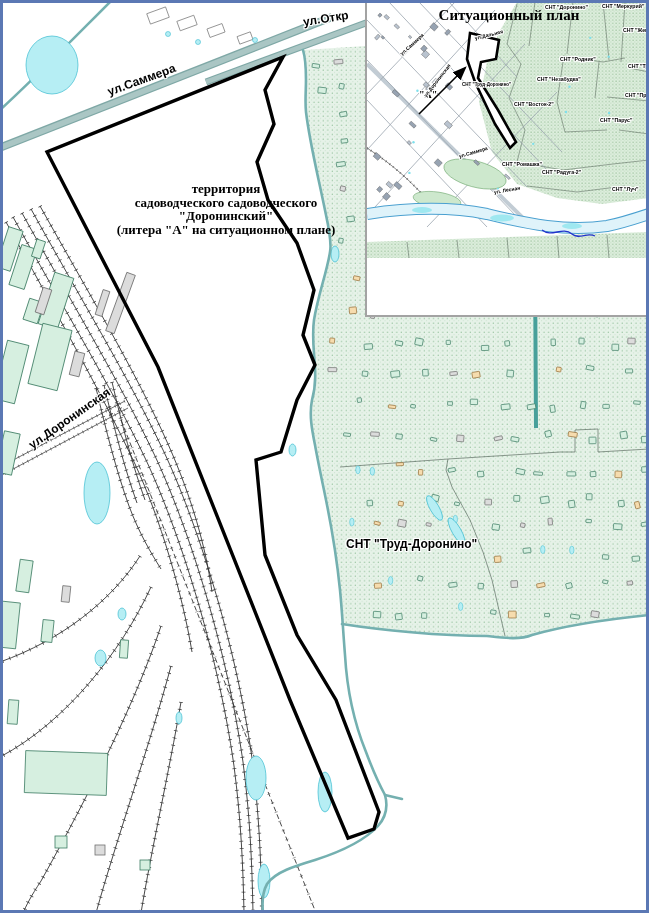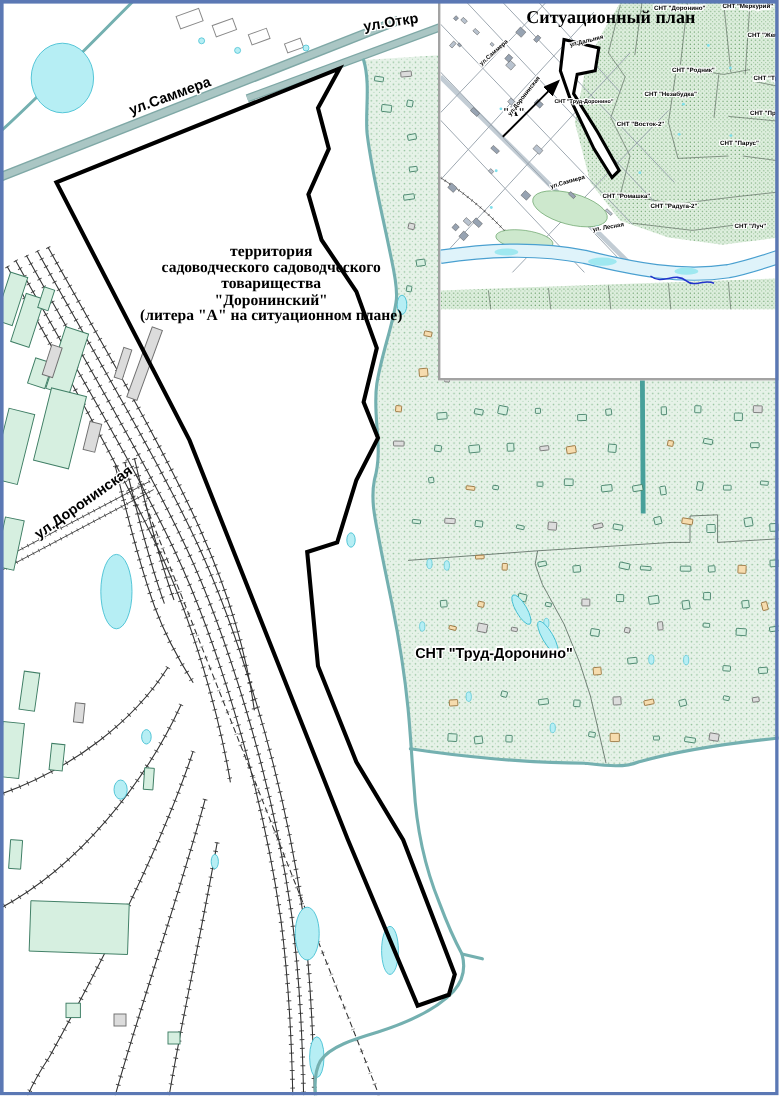--- a/index.html
+++ b/index.html
@@ -6,21 +6,21 @@
   .page{position:relative;width:649px;height:913px;background:#fff;overflow:hidden;
         font-family:"Liberation Sans",sans-serif;}
   .frame{position:absolute;inset:0;border:3px solid #5b78b4;pointer-events:none;z-index:60;}
   #mainmap{position:absolute;left:0;top:0;z-index:5;}
   #main-labels{position:absolute;inset:0;z-index:20;}
   .lbl{position:absolute;white-space:nowrap;font-weight:bold;color:#000;
        transform-origin:left center;line-height:1;}
   .halo{text-shadow:-1px 0 0 #fff,1px 0 0 #fff,0 -1px 0 #fff,0 1px 0 #fff,
         -1px -1px 0 #fff,1px 1px 0 #fff,1px -1px 0 #fff,-1px 1px 0 #fff;}
   .serif{font-family:"Liberation Serif",serif;}
-  #territory-text{position:absolute;left:66px;top:202px;width:320px;z-index:20;
+  #territory-text{position:absolute;left:66px;top:182px;width:320px;z-index:20;
       text-align:center;font-family:"Liberation Serif",serif;font-weight:bold;
       font-size:13px;line-height:13.6px;color:#000;}
   #inset{position:absolute;left:365px;top:0;width:284px;height:317px;background:#fff;
       border:2px solid #a3a3a3;box-sizing:border-box;z-index:40;overflow:hidden;}
   #inset-labels{position:absolute;inset:0;z-index:10;}
   #inset svg{position:absolute;left:0;top:0;}
 </style>
 </head>
 <body>
 
@@ -298,21 +298,20 @@
   <div id="main-labels">
       <div class="lbl halo" style="left: 108px; top: 86px; font-size: 12px; transform: rotate(-20deg);">ул.Саммера</div>
       <div class="lbl halo" style="left: 303px; top: 16px; font-size: 12px; transform: rotate(-9deg);">ул.Откр</div>
       <div class="lbl halo" style="left: 30px; top: 440px; font-size: 12px; transform: rotate(-35deg);">ул.Доронинская</div>
       <div class="lbl halo" style="left: 346px; top: 538px; font-size: 12px;">СНТ "Труд-Доронино"</div>
     </div>
 
   <div id="territory-text">
     <div>территория</div>
     <div>садоводческого садоводческого</div>
-    <div>товарищества</div>
     <div>"Доронинский"</div>
     <div>(литера "А" на ситуационном плане)</div>
   </div>
 
   <div id="inset">
     <svg width="282" height="256" viewBox="0 0 282 256">
       <defs>
         <pattern id="hatch2" width="3.4" height="3.4" patternUnits="userSpaceOnUse">
           <rect width="3.4" height="3.4" fill="#ddeedd"></rect>
           <circle cx="0.9" cy="0.9" r="0.55" fill="#6aa06a"></circle>

